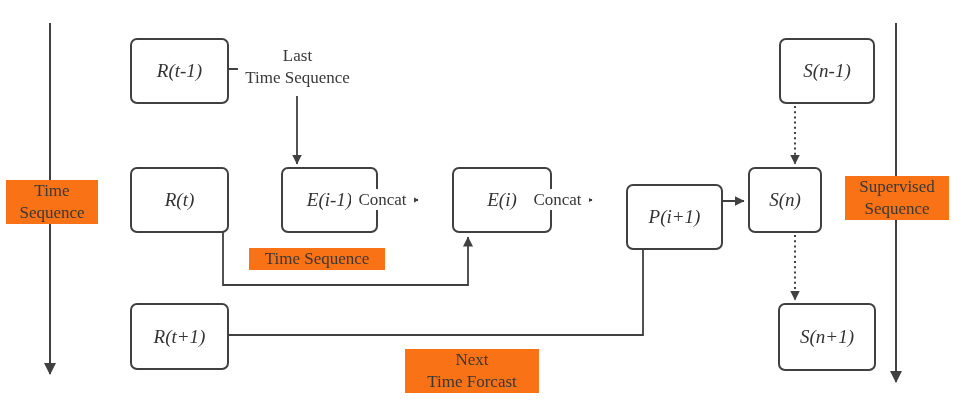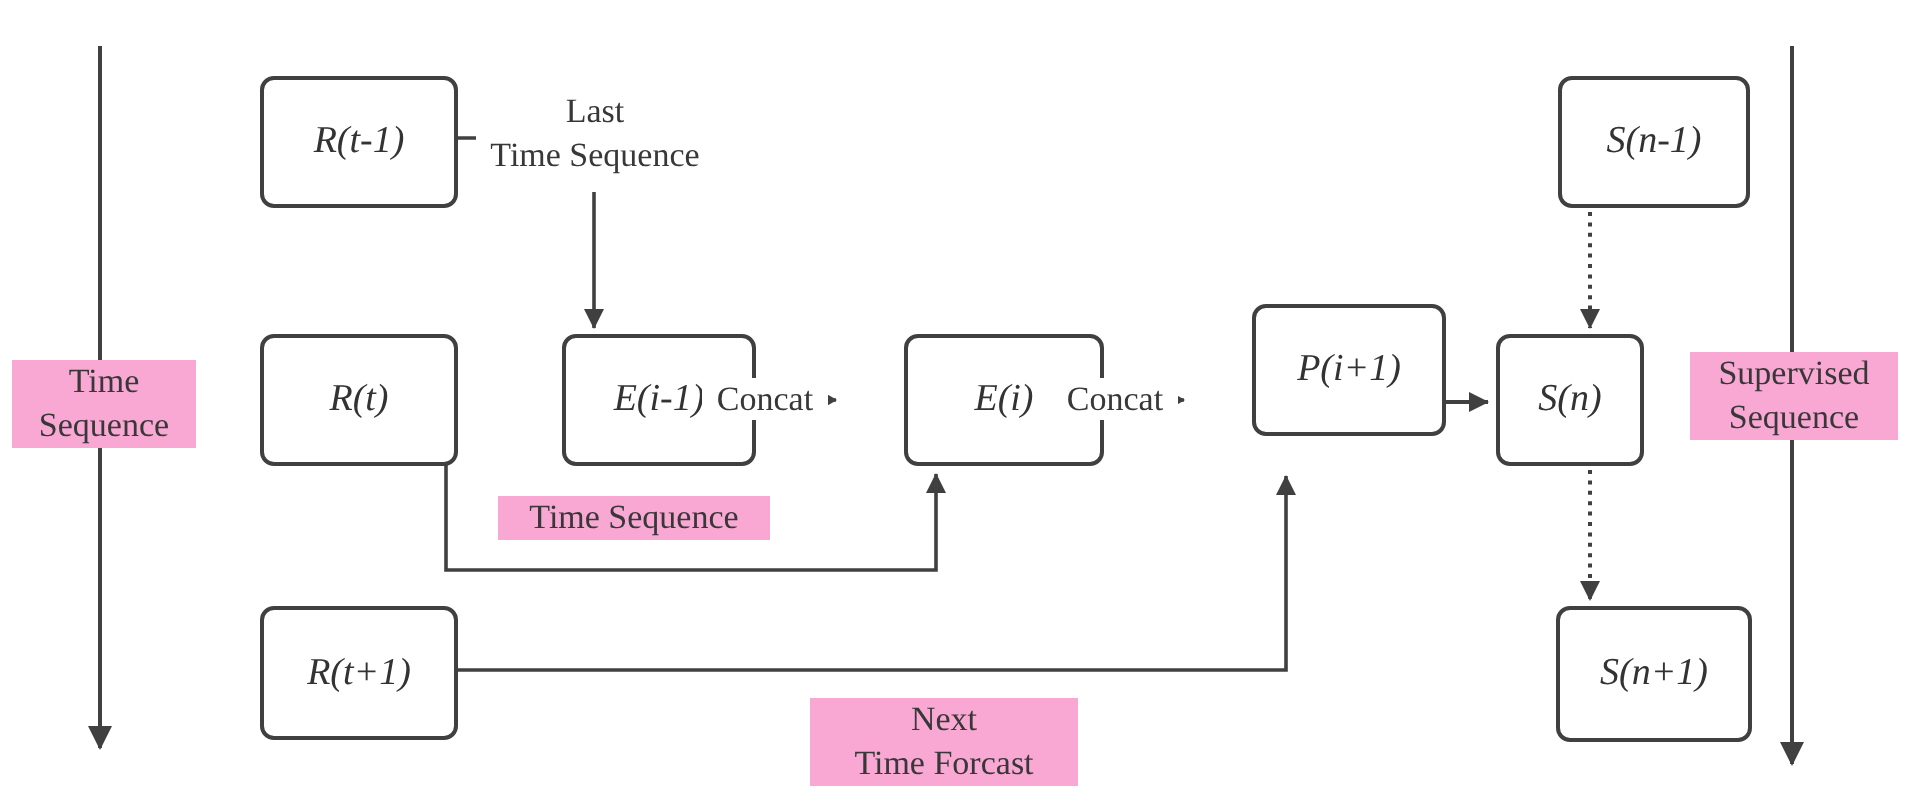--- a/index.html
+++ b/index.html
@@ -36,21 +36,21 @@
     margin-left: 32px;
   }
   .lbl {
     position: absolute;
     text-align: center;
     font-size: 17px;
     line-height: 22px;
     color: #383838;
     white-space: nowrap;
   }
-  .lbl.masked { background: #f9a8d4; }
+  .lbl.masked { background: #f97316; }
   .concat {
     position: absolute;
     top: 189px;
     height: 21px;
     line-height: 21px;
     text-align: center;
     font-size: 17px;
     background: #ffffff;
     color: #383838;
   }
@@ -104,21 +104,21 @@
   </div>
   <div class="node" style="left:98px;  top:303px; width:99px;  height:67px;">
     <span>R(t+1)</span>
   </div>
   <div class="node" style="left:249px; top:167px; width:97px;  height:66px;">
     <span>E(i-1)</span>
   </div>
   <div class="node" style="left:420px; top:167px; width:100px; height:66px;">
     <span>E(i)</span>
   </div>
-  <div class="node" style="left:594px; top:152px; width:97px;  height:66px;">
+  <div class="node" style="left:594px; top:184px; width:97px;  height:66px;">
     <span>P(i+1)</span>
   </div>
   <div class="node" style="left:747px; top:38px;  width:96px;  height:66px;">
     <span>S(n-1)</span>
   </div>
   <div class="node" style="left:716px; top:167px; width:74px;  height:66px;">
     <span>S(n)</span>
   </div>
   <div class="node" style="left:746px; top:303px; width:98px;  height:68px;">
     <span>S(n+1)</span>

